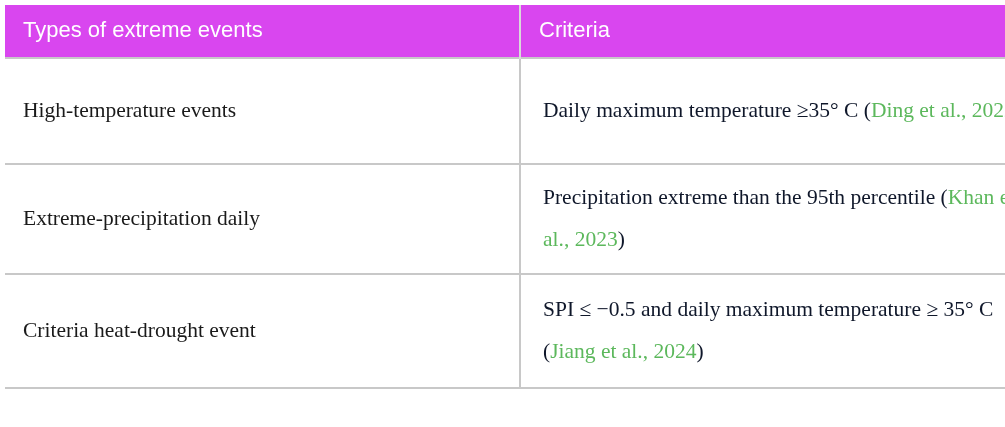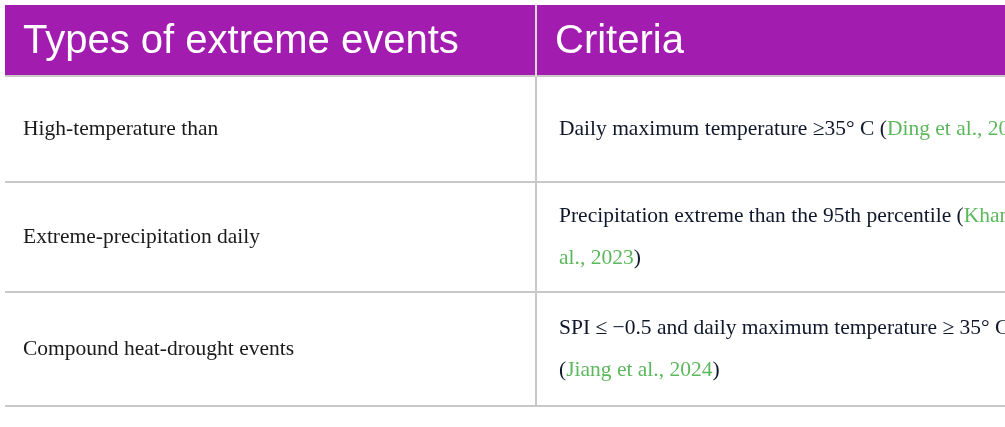--- a/index.html
+++ b/index.html
@@ -22,28 +22,28 @@
   }
 
   table.criteria-table {
     width: 995px;
     border-collapse: collapse;
     table-layout: fixed;
     background: #ffffff;
   }
 
   table.criteria-table thead th {
-    background: #a21caf;
+    background: #d946ef;
     color: #ffffff;
     font-family: "Liberation Sans", "DejaVu Sans", sans-serif;
     font-weight: 400;
-    font-size: 40px;
+    font-size: 22px;
     line-height: 1;
     text-align: left;
-    padding: 14px 16px 16px 18px;
+    padding: 14px 0 16px 18px;
     border: none;
     vertical-align: middle;
   }
 
   table.criteria-table thead th.col-type {
     width: 496px;
     border-right: 2px solid #d9d9d9;
   }
   table.criteria-table thead th.col-criteria {
     width: 499px;
@@ -97,32 +97,32 @@
 <div class="table-wrap">
   <table class="criteria-table">
     <thead>
       <tr>
         <th class="col-type">Types of extreme events</th>
         <th class="col-criteria">Criteria</th>
       </tr>
     </thead>
     <tbody>
       <tr class="row-h1">
-        <td class="cell-type">High-temperature than</td>
+        <td class="cell-type">High-temperature events</td>
         <td class="cell-criteria">
           <span class="criteria-text"><span class="paren">Daily maximum temperature ≥35° C (</span><span class="cite">Ding et al., 2022</span></span>
         </td>
       </tr>
       <tr class="row-h2">
         <td class="cell-type">Extreme-precipitation daily</td>
         <td class="cell-criteria">
           <span class="criteria-text"><span class="paren">Precipitation extreme than the 95th percentile (</span><span class="cite">Khan et al., 2023</span><span class="paren">)</span></span>
         </td>
       </tr>
       <tr class="row-h3">
-        <td class="cell-type">Compound heat-drought events</td>
+        <td class="cell-type">Criteria heat-drought event</td>
         <td class="cell-criteria">
           <span class="criteria-text"><span class="paren">SPI ≤ −0.5 and daily maximum temperature ≥ 35° C (</span><span class="cite">Jiang et al., 2024</span><span class="paren">)</span></span>
         </td>
       </tr>
     </tbody>
   </table>
 </div>
 
 </body></html>

